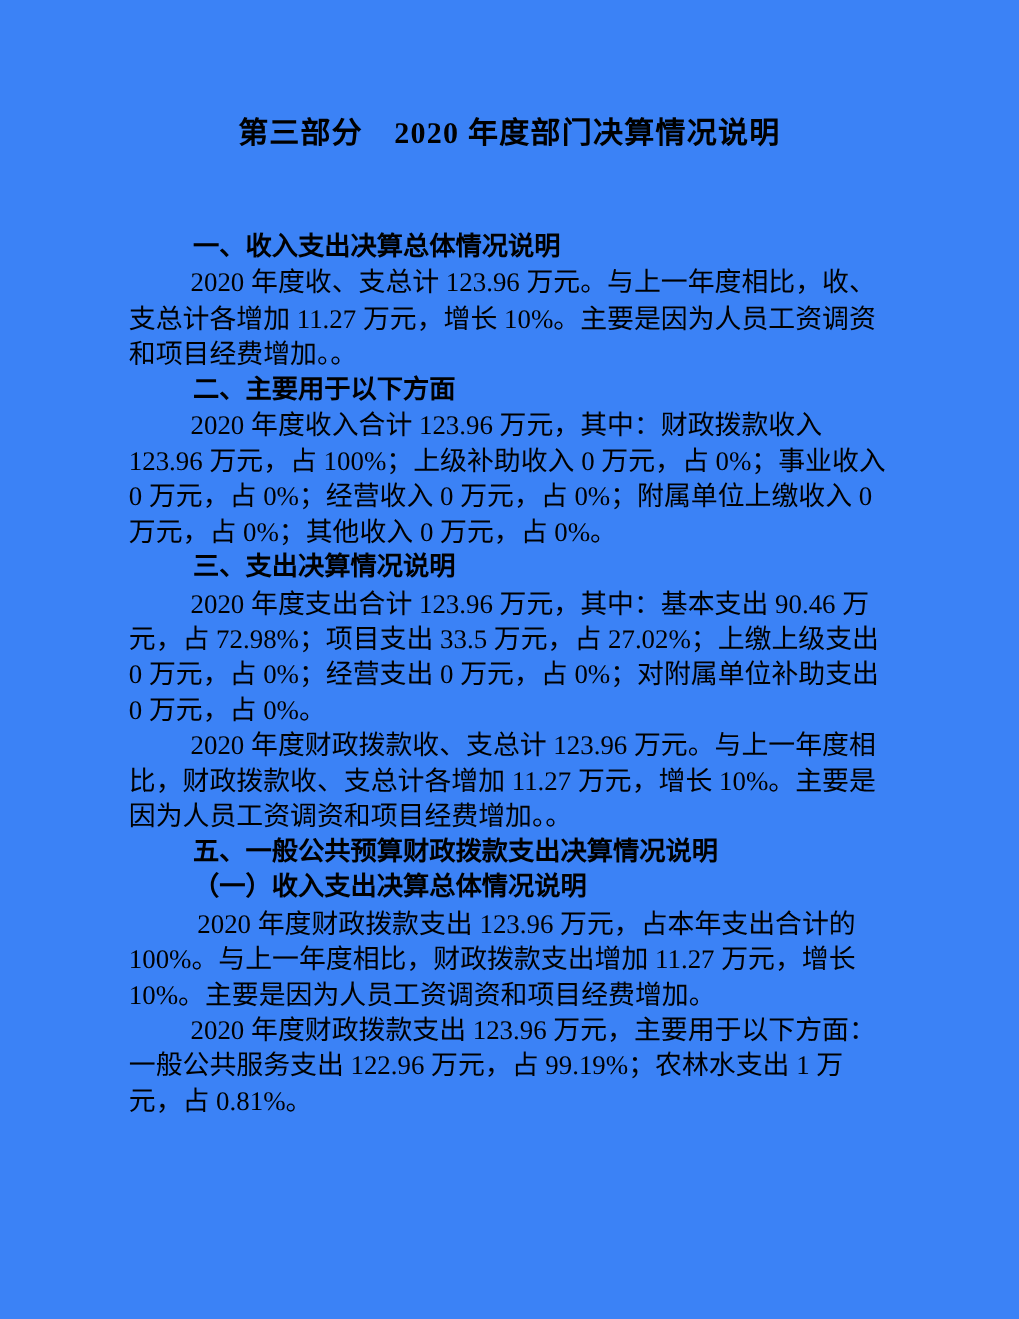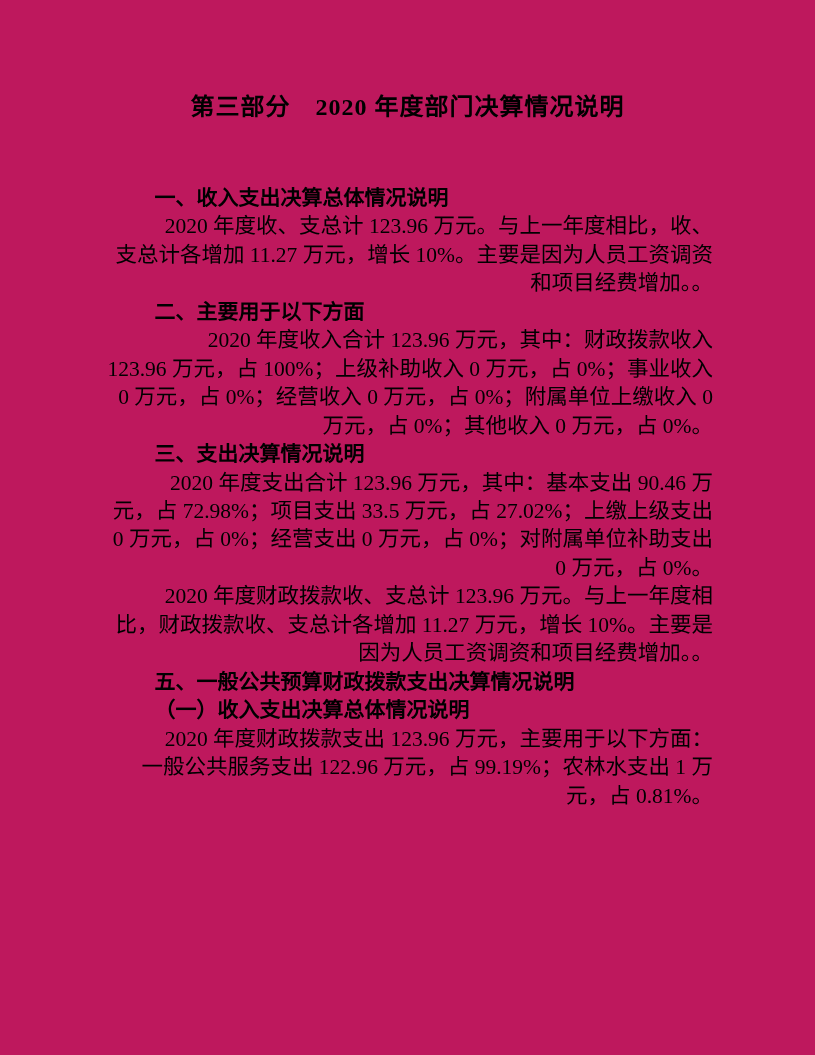--- a/index.html
+++ b/index.html
@@ -4,21 +4,21 @@
 <style>
   html, body {
     margin: 0;
     padding: 0;
     background: #ffffff;
   }
   .page {
     position: relative;
     width: 815px;
     height: 1055px;
-    background: #be185d;
+    background: #3b82f6;
     color: #000000;
     overflow: hidden;
     font-family: "Liberation Serif", serif;
   }
   .doc-title {
     margin: 0;
     padding: 90px 0 0 0;
     text-align: center;
     font-family: "Liberation Serif", serif;
     font-weight: bold;
@@ -39,21 +39,21 @@
     text-indent: 2.45em;
     color: #000000;
   }
   .para {
     margin: 0;
     font-family: "Liberation Serif", serif;
     font-weight: normal;
     font-size: 21.5px;
     line-height: 28.45px;
     text-indent: 2.3em;
-    text-align: right;
+    text-align: left;
     color: #000000;
   }
 </style>
 </head>
 <body>
 
 <div class="page">
 
   <h1 class="doc-title">第三部分　2020 年度部门决算情况说明</h1>
 
@@ -66,17 +66,18 @@
     <p class="para">2020 年度收入合计 123.96 万元，其中：财政拨款收入 123.96 万元，占 100%；上级补助收入 0 万元，占 0%；事业收入 0 万元，占 0%；经营收入 0 万元，占 0%；附属单位上缴收入 0 万元，占 0%；其他收入 0 万元，占 0%。</p>
 
     <h2 class="sec-heading">三、支出决算情况说明</h2>
     <p class="para">2020 年度支出合计 123.96 万元，其中：基本支出 90.46 万元，占 72.98%；项目支出 33.5 万元，占 27.02%；上缴上级支出 0 万元，占 0%；经营支出 0 万元，占 0%；对附属单位补助支出 0 万元，占 0%。</p>
 
     <p class="para">2020 年度财政拨款收、支总计 123.96 万元。与上一年度相比，财政拨款收、支总计各增加 11.27 万元，增长 10%。主要是因为人员工资调资和项目经费增加。。</p>
 
     <h2 class="sec-heading">五、一般公共预算财政拨款支出决算情况说明</h2>
 
     <h3 class="sec-heading">（一）收入支出决算总体情况说明</h3>
+    <p class="para">&nbsp;2020 年度财政拨款支出 123.96 万元，占本年支出合计的 100%。与上一年度相比，财政拨款支出增加 11.27 万元，增长 10%。主要是因为人员工资调资和项目经费增加。</p>
 
     <p class="para">2020 年度财政拨款支出 123.96 万元，主要用于以下方面：一般公共服务支出 122.96 万元，占 99.19%；农林水支出 1 万元，占 0.81%。</p>
 
   </main>
 </div>
 
 </body></html>

